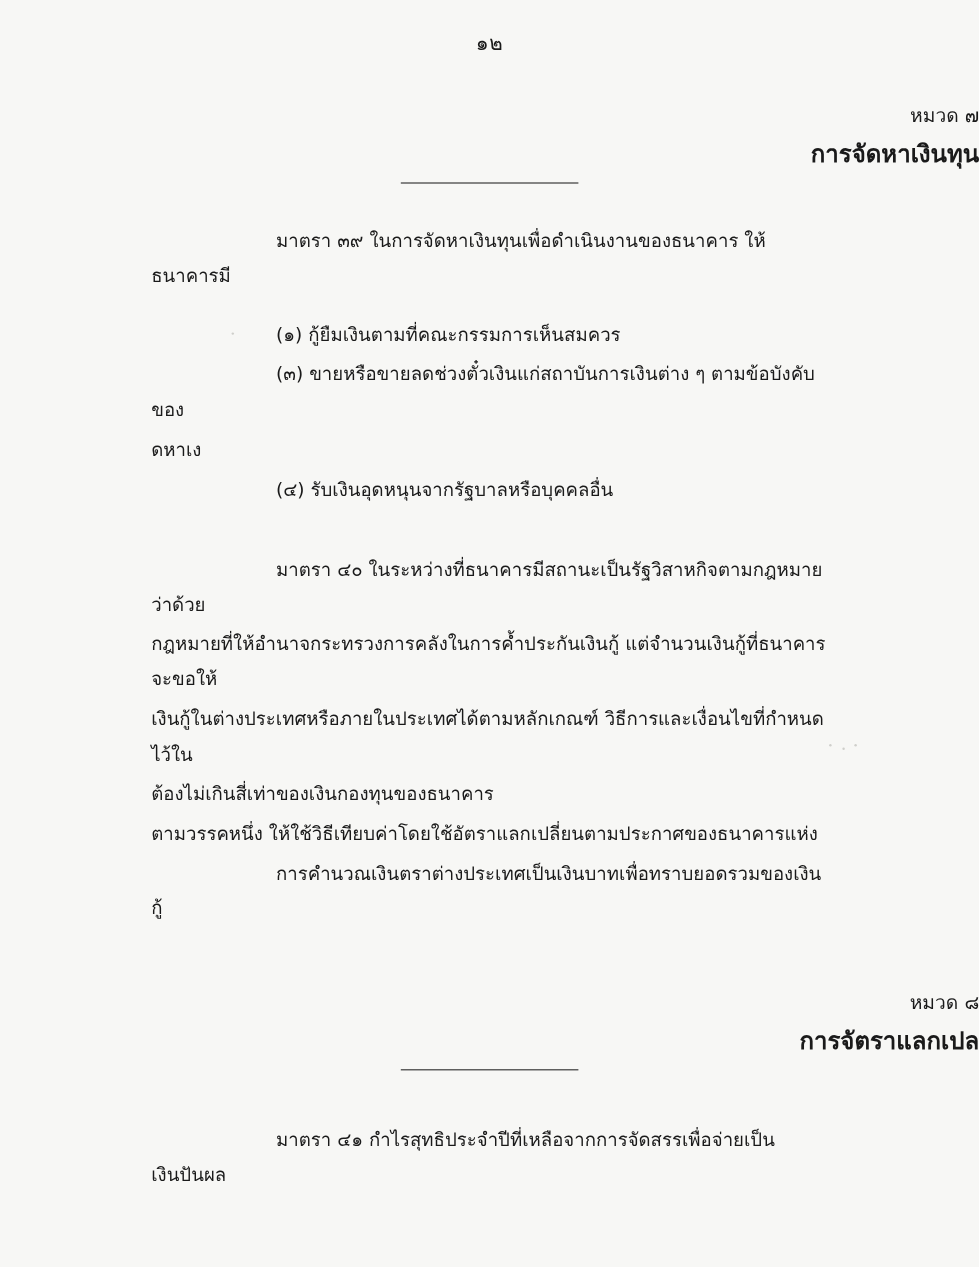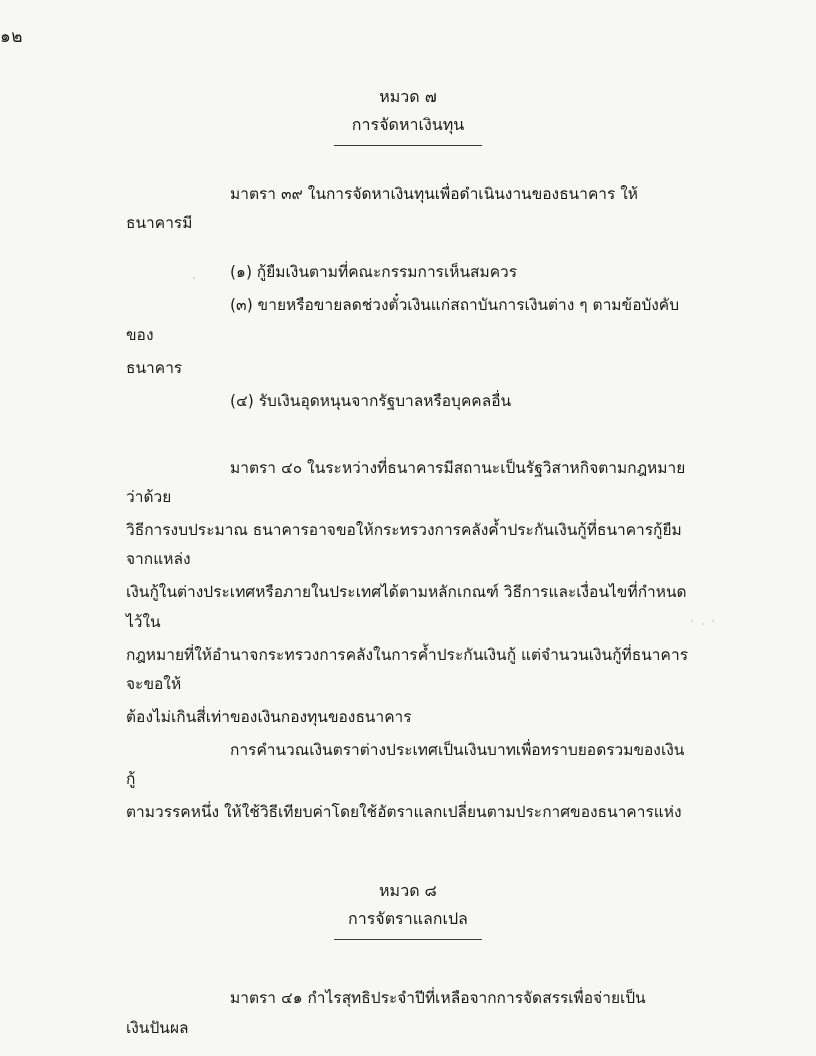--- a/index.html
+++ b/index.html
@@ -15,36 +15,37 @@
     overflow: hidden;
   }
   .page {
     position: relative;
     width: 816px;
     height: 1056px;
     box-sizing: border-box;
     padding: 0;
   }
   .page-number {
-    text-align: left;
+    text-align: center;
     font-size: 17px;
     padding-top: 22px;
     letter-spacing: 0.5px;
   }
   .chapter-block {
-    text-align: center;
+    text-align: right;
     margin-top: 34px;
   }
   .chapter-title {
     font-size: 16px;
     line-height: 1.75;
   }
   .chapter-sub {
-    font-size: 16px;
+    font-size: 20px;
     line-height: 1.75;
+    font-weight: bold;
   }
   .rule {
     width: 148px;
     height: 0;
     border-top: 1px solid #3a3a3a;
     margin: 6px auto 0 auto;
   }
   .body-area {
     padding: 0 122px 0 122px;
     box-sizing: border-box;
@@ -92,33 +93,32 @@
   <div class="body-area">
 
     <div class="gap-lg"></div>
 
     <p class="para indent">มาตรา  ๓๙  ในการจัดหาเงินทุนเพื่อดำเนินงานของธนาคาร ให้ธนาคารมี</p>
 
     <div class="gap-sm"></div>
 
     <p class="para indent-item">(๑) กู้ยืมเงินตามที่คณะกรรมการเห็นสมควร</p>
     <p class="para indent-item">(๓) ขายหรือขายลดช่วงตั๋วเงินแก่สถาบันการเงินต่าง ๆ ตามข้อบังคับของ</p>
-    <p class="para">ธนาคาร</p>
+    <p class="para">ดหาเง</p>
     <p class="para indent-item">(๔) รับเงินอุดหนุนจากรัฐบาลหรือบุคคลอื่น</p>
 
     <div class="gap-lg"></div>
 
     <p class="para indent">มาตรา  ๔๐  ในระหว่างที่ธนาคารมีสถานะเป็นรัฐวิสาหกิจตามกฎหมายว่าด้วย</p>
-    <p class="para">วิธีการงบประมาณ ธนาคารอาจขอให้กระทรวงการคลังค้ำประกันเงินกู้ที่ธนาคารกู้ยืมจากแหล่ง</p>
+    <p class="para">กฎหมายที่ให้อำนาจกระทรวงการคลังในการค้ำประกันเงินกู้  แต่จำนวนเงินกู้ที่ธนาคารจะขอให้</p>
     <p class="para">เงินกู้ในต่างประเทศหรือภายในประเทศได้ตามหลักเกณฑ์ วิธีการและเงื่อนไขที่กำหนดไว้ใน</p>
-    <p class="para">กฎหมายที่ให้อำนาจกระทรวงการคลังในการค้ำประกันเงินกู้  แต่จำนวนเงินกู้ที่ธนาคารจะขอให้</p>
     <p class="para">ต้องไม่เกินสี่เท่าของเงินกองทุนของธนาคาร</p>
 
+    <p class="para">ตามวรรคหนึ่ง ให้ใช้วิธีเทียบค่าโดยใช้อัตราแลกเปลี่ยนตามประกาศของธนาคารแห่ง</p>
     <p class="para indent">การคำนวณเงินตราต่างประเทศเป็นเงินบาทเพื่อทราบยอดรวมของเงินกู้</p>
-    <p class="para">ตามวรรคหนึ่ง ให้ใช้วิธีเทียบค่าโดยใช้อัตราแลกเปลี่ยนตามประกาศของธนาคารแห่ง</p>
 
   </div>
 
   <div class="chapter-block section2">
     <div class="chapter-title">หมวด ๘</div>
     <div class="chapter-sub">การจัตราแลกเปล</div>
     <div class="rule"></div>
   </div>
 
   <div class="body-area">

